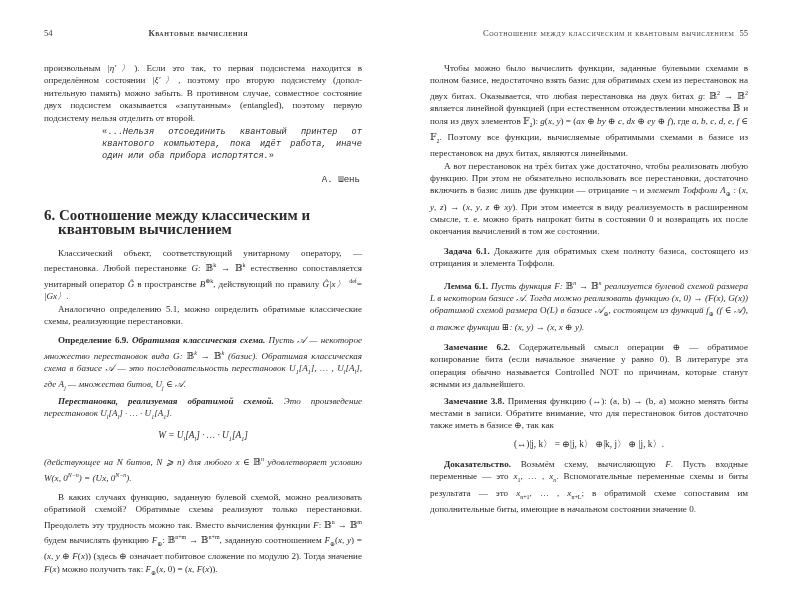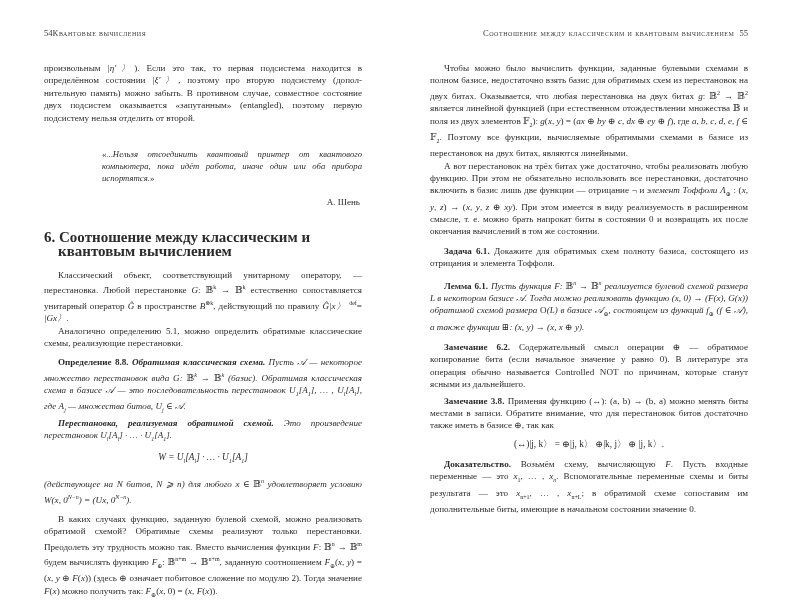--- a/index.html
+++ b/index.html
@@ -30,46 +30,47 @@
     align-items:baseline;
     font-variant:small-caps;
     font-size:8.6px;
     letter-spacing:.55px;
     color:#3a3a3a;
     height:14px;
     margin-bottom:20px;
     white-space:nowrap;
   }
   .runhead.left .folio{font-size:8.6px;letter-spacing:0;font-variant:normal;}
-  .runhead.left .title{flex:1;padding-right:18px;}
+  .runhead.left .title{flex:1;text-align:center;padding-right:18px;font-weight:bold;}
   .runhead.right{justify-content:flex-end;}
   .runhead.right .title{text-align:right;}
   .runhead.right .folio{font-size:8.6px;letter-spacing:0;font-variant:normal;margin-left:5px;}
 
   
   p{
     margin:0;
     font-size:9.1px;
     line-height:12.4px;
     text-align:justify;
     text-justify:inter-word;
     hyphens:manual;
   }
   p.ind{text-indent:14px;}
   p.noind{text-indent:0;}
   .gap{height:7px;}
   .gap-sm{height:4px;}
 
   
   .epigraph{
-    margin:24px 0 0 58px;
+    margin:2px 0 0 58px;
     font-style:italic;
     font-size:8.7px;
     line-height:12.2px;
     text-align:justify;
+    font-family:Liberation Mono, monospace;
   }
   .epigraph .roman{font-style:normal;}
   .epi-sign{
     margin-top:11px;
     text-align:right;
     font-style:normal;
     font-size:9.1px;
     padding-right:2px;
   }
 
@@ -140,21 +141,21 @@
     </p>
 
     <p class="ind">
       Аналогично определению 5.1, можно определить обратимые класси­ческие схемы,
       реализующие перестановки.
     </p>
 
     <div class="gap"></div>
 
     <p class="ind">
-      <span class="lead">Определение 8.8.</span>
+      <span class="lead">Определение 6.9.</span>
       <span class="bolditalic">Обратимая классическая схема.</span>
       <span class="ital">Пусть <span class="math">𝒜</span> — некоторое множество перестановок вида
       <span class="math">G</span>: <span class="bb">𝔹</span><sup>k</sup> → <span class="bb">𝔹</span><sup>k</sup> (базис). Обра­тимая
       классическая схема в базисе <span class="math">𝒜</span> — это последовательность пе­рестановок
       <span class="math">U</span><sub>1</sub>[<span class="math">A</span><sub>1</sub>], … , <span class="math">U<sub>l</sub></span>[<span class="math">A<sub>l</sub></span>], где
       <span class="math">A<sub>j</sub></span> — множества битов, <span class="math">U<sub>j</sub></span> ∈ <span class="math">𝒜</span>.</span>
     </p>
 
     <p class="ind">
       <span class="bolditalic">Перестановка, реализуемая обратимой схемой.</span>

